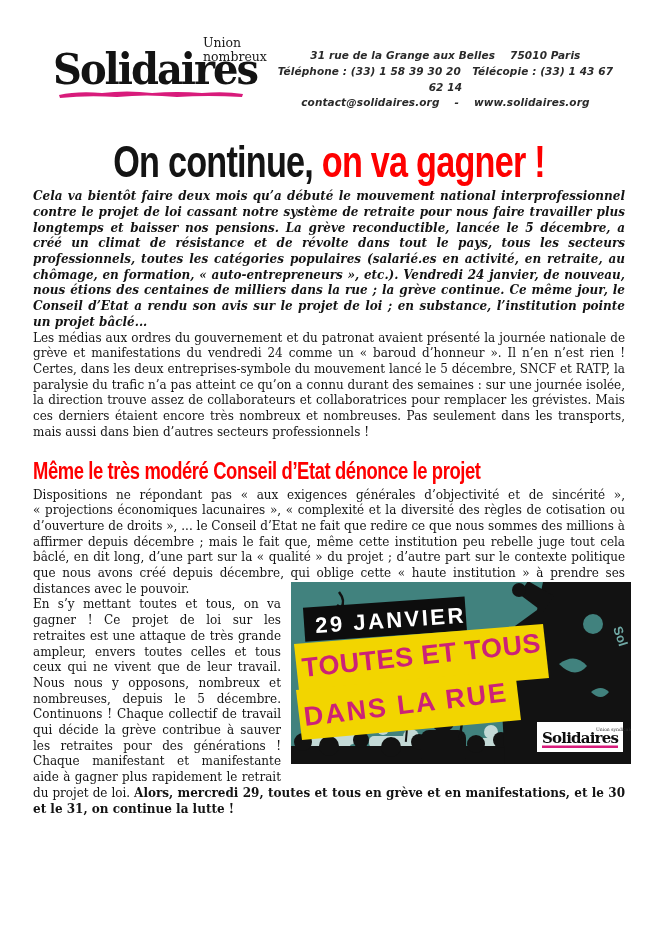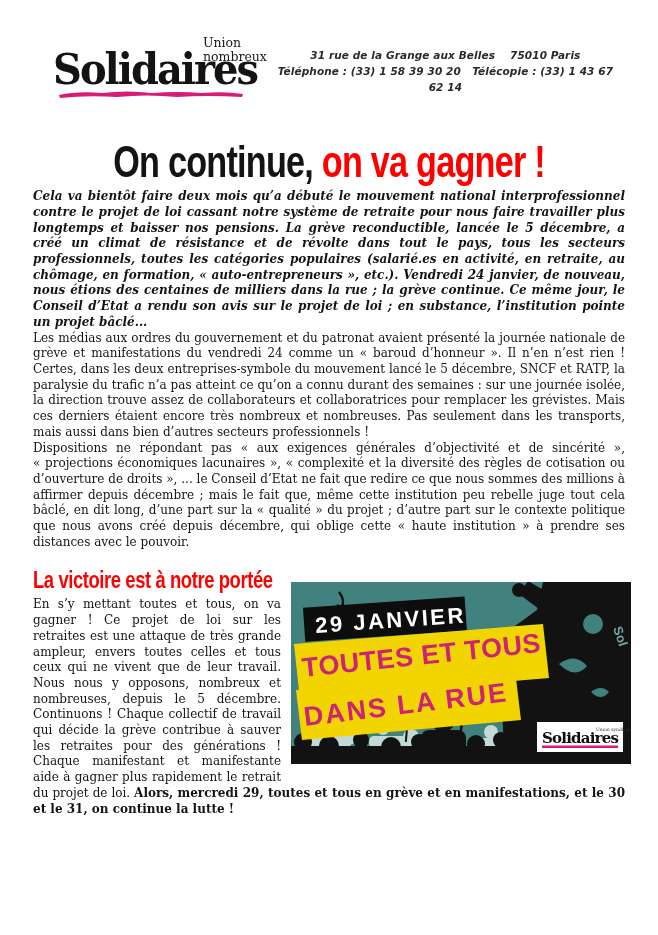--- a/index.html
+++ b/index.html
@@ -74,38 +74,39 @@
       <div class="logo-text">Solidaires</div>
       <div class="logo-underline">
         <svg width="188" height="10" viewBox="0 0 188 10">
           <path d="M2,6 Q20,2 45,4 Q70,1 95,4 Q120,2 145,4 Q168,2 186,5 L185,8 Q150,6 120,8 Q90,5 60,8 Q30,6 3,9 Z" fill="#d81b7b"></path>
         </svg>
       </div>
     </div>
     <div class="contact">
       <div>31 rue de la Grange aux Belles&nbsp;&nbsp;&nbsp;&nbsp;75010 Paris</div>
       <div>Téléphone : (33) 1 58 39 30 20&nbsp;&nbsp;&nbsp;Télécopie : (33) 1 43 67 62 14</div>
+      <div>contact@solidaires.org&nbsp;&nbsp;&nbsp;&nbsp;-&nbsp;&nbsp;&nbsp;&nbsp;www.solidaires.org</div>
     </div>
   </div>
 
   <div class="main-title">
     <span class="title-inner">
       <span>On continue,</span><span class="title-red"> on va gagner !</span>
     </span>
   </div>
 
   <p class="body intro">Cela va bientôt faire deux mois qu’a débuté le mouvement national interprofessionnel contre le projet de loi cassant notre système de retraite pour nous faire travailler plus longtemps et baisser nos pensions. La grève reconductible, lancée le 5 décembre, a créé un climat de résistance et de révolte dans tout le pays, tous les secteurs professionnels, toutes les catégories populaires (salarié.es en activité, en retraite, au chômage, en formation, «&nbsp;auto-entrepreneurs&nbsp;», etc.). Vendredi 24 janvier, de nouveau, nous étions des centaines de milliers dans la rue ; la grève continue. Ce même jour, le Conseil d’Etat a rendu son avis sur le projet de loi ; en substance, l’institution pointe un projet bâclé...</p>
 
   <p class="body">Les médias aux ordres du gouvernement et du patronat avaient présenté la journée nationale de grève et manifestations du vendredi 24 comme un «&nbsp;baroud d’honneur&nbsp;». Il n’en n’est rien ! Certes, dans les deux entreprises-symbole du mouvement lancé le 5 décembre, SNCF et RATP, la paralysie du trafic n’a pas atteint ce qu’on a connu durant des semaines : sur une journée isolée, la direction trouve assez de collaborateurs et collaboratrices pour remplacer les grévistes. Mais ces derniers étaient encore très nombreux et nombreuses. Pas seulement dans les transports, mais aussi dans bien d’autres secteurs professionnels !</p>
 
+  <div class="sec-h">
+    <span class="sec-h-inner">Même le très modéré Conseil d’Etat dénonce le projet</span>
+  </div>
   <p class="body"><span>Dispositions ne répondant pas «&nbsp;</span><span class="q">aux exigences générales d’objectivité et de sincérité</span><span>&nbsp;», «&nbsp;</span><span class="q">projections économiques lacunaires</span><span>&nbsp;», «&nbsp;</span><span class="q">complexité et la diversité des règles de cotisation ou d’ouverture de droits</span><span>&nbsp;», ... le Conseil d’Etat ne fait que redire ce que nous sommes des millions à affirmer depuis décembre ; mais le fait que, même cette institution peu rebelle juge tout cela bâclé, en dit long, d’une part sur la «&nbsp;qualité&nbsp;» du projet ; d’autre part sur le contexte politique que nous avons créé depuis décembre, qui oblige cette «&nbsp;haute institution&nbsp;» à prendre ses distances avec le pouvoir.</span></p>
 
-  <div class="sec-h">
-    <span class="sec-h-inner">La victoire est à notre portée</span>
-  </div>
   <div class="victory-body">
 
     <svg class="poster" viewBox="0 0 340 182" aria-hidden="true">
 
       <rect width="340" height="182" fill="#41827e"></rect>
 
       <g fill="#c3d9d6">
         <circle cx="22" cy="148" r="7"></circle>
           <circle cx="58" cy="154" r="9"></circle>
         <circle cx="92" cy="147" r="6"></circle>

